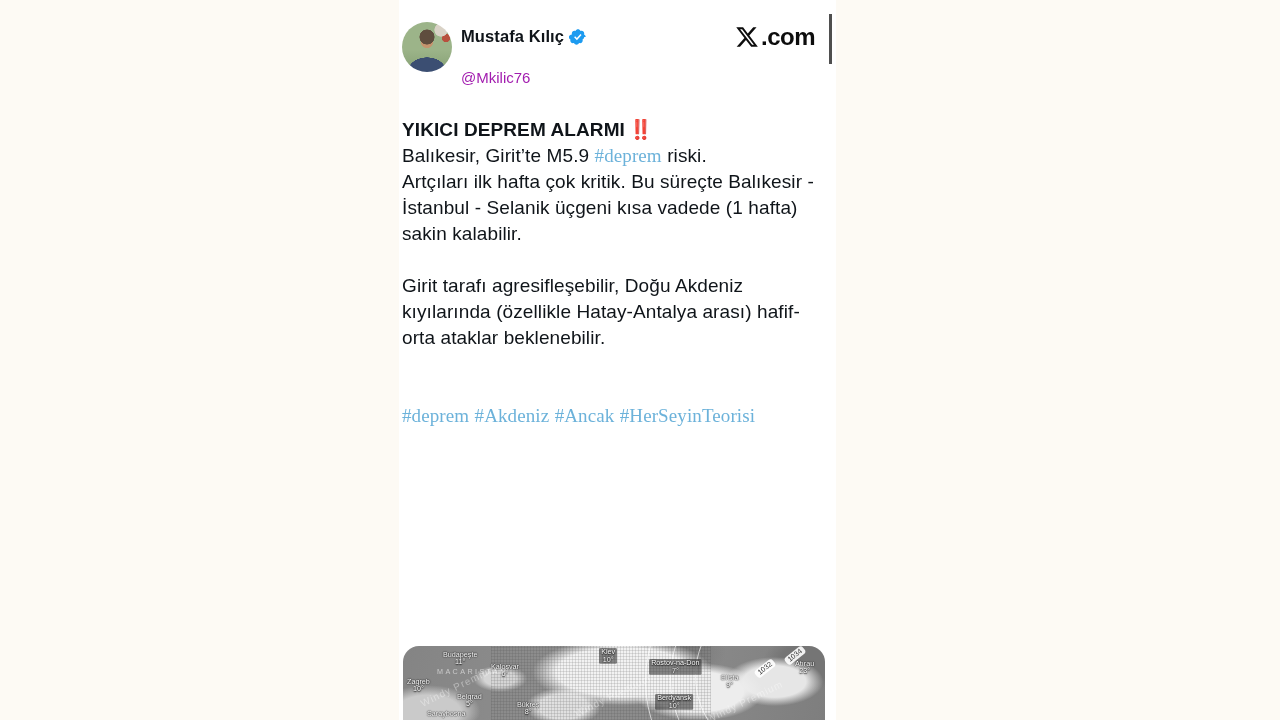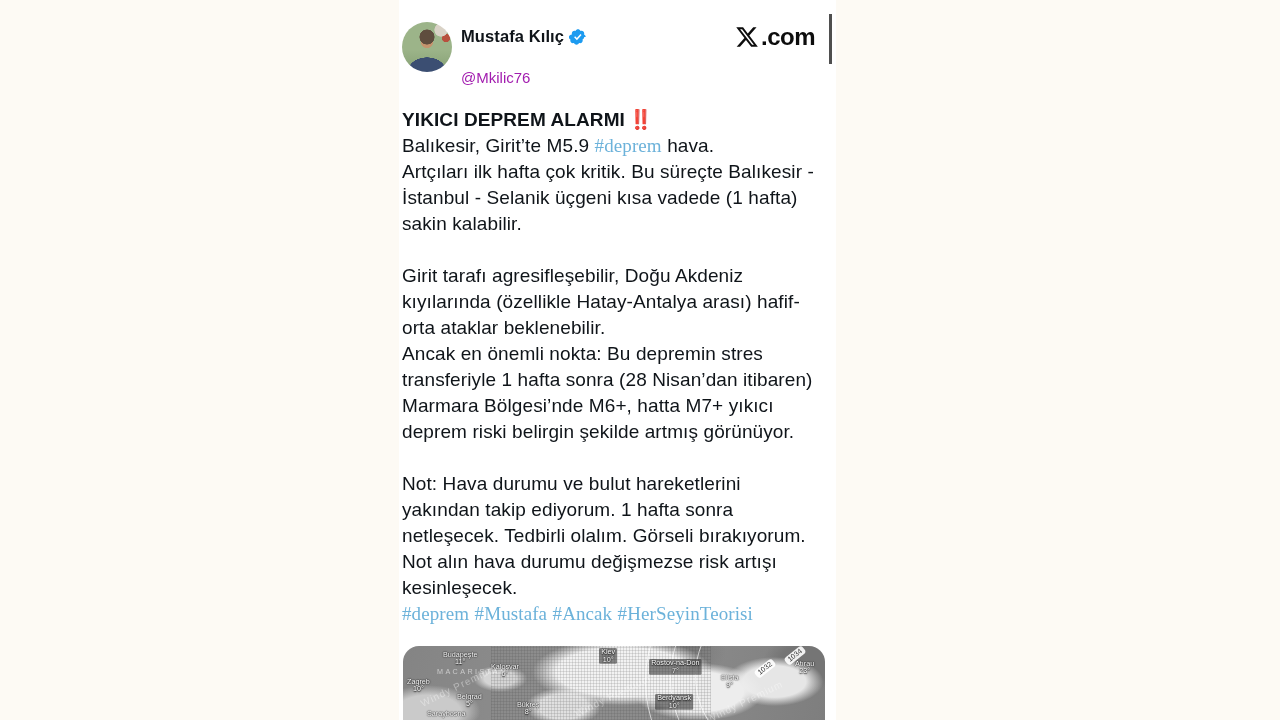--- a/index.html
+++ b/index.html
@@ -25,21 +25,21 @@
   .verified { width:18px; height:18px; }
   .handle { position:absolute; top:49px; left:62px; font-size:15px; color:#a21caf;margin-top:20px; }
 
   .xcom { position:absolute; top:23px; right:21px; display:flex; align-items:center; gap:2px; color:#0d0d0d; }
   .xcom svg { width:24px; height:24px; }
   .xcom .rest { font-size:24px; font-weight:700; letter-spacing:-.5px; }
   .cursor-bar { position:absolute; top:14px; right:4px; width:3px; height:50px; background:#4f4f4f; }
 
   
   .body { position:absolute; top:100px; left:3px; width:420px; font-size:19px; line-height:26px; color:#0f1419; letter-spacing:.1px; }
-  .body p { margin:6px 0 26px 0; }
+  .body p { margin:16px 0 26px 0; }
   .bold { font-weight:700; }
   .emoji { color:#dd2e44; font-weight:700; margin-left:4px; font-family:"DejaVu Sans",sans-serif; }
   .tag { color:#6cb2da; text-decoration:none; cursor:pointer;font-family:Liberation Serif, serif; }
 
   
   .map { position:absolute; left:4px; bottom:0; width:422px; height:74px; border-radius:16px 16px 0 0; overflow:hidden;
     background-color:#8d8d8d;
     background-image:
       radial-gradient(ellipse 120px 45px at 52% 35%, #f2f2f2 0 55%, rgba(242,242,242,0) 75%),
       radial-gradient(ellipse 90px 40px at 70% 62%, #ededed 0 50%, rgba(237,237,237,0) 72%),
@@ -92,31 +92,30 @@
       <svg viewBox="0 0 24 24">
         <path fill="#0d0d0d" d="M18.244 2.25h3.308l-7.227 8.26 8.502 11.24H16.17l-5.214-6.817L4.99 21.75H1.68l7.73-8.835L1.254 2.25H8.08l4.713 6.231 5.451-6.231zm-1.161 17.52h1.833L7.084 4.126H5.117l11.966 15.644z"></path>
       </svg>
       <span class="rest">.com</span>
     </div>
     <div class="cursor-bar"></div>
 
     <div class="body">
       <p>
         <span class="bold">YIKICI DEPREM ALARMI</span><span class="emoji">‼️</span><br>
-        <span>Balıkesir, Girit’te M5.9 </span><a class="tag">#deprem</a><span> hava.</span><br>
+        <span>Balıkesir, Girit’te M5.9 </span><a class="tag">#deprem</a><span> riski.</span><br>
         <span>Artçıları ilk hafta çok kritik. Bu süreçte Balıkesir - İstanbul - Selanik üçgeni kısa vadede (1 hafta) sakin kalabilir.</span>
       </p>
       <p>
         <span>Girit tarafı agresifleşebilir, Doğu Akdeniz kıyılarında (özellikle Hatay-Antalya arası) hafif-orta ataklar beklenebilir.</span><br>
-        <span>Ancak en önemli nokta: Bu depremin stres transferiyle 1 hafta sonra (28 Nisan’dan itibaren) Marmara Bölgesi’nde M6+, hatta M7+ yıkıcı deprem riski belirgin şekilde artmış görünüyor.</span>
       </p>
       <p>
-        <span>Not: Hava durumu ve bulut hareketlerini yakından takip ediyorum. 1 hafta sonra netleşecek. Tedbirli olalım. Görseli bırakıyorum. Not alın hava durumu değişmezse risk artışı kesinleşecek.</span><br>
+        <br>
         <a class="tag">#deprem</a>
-        <a class="tag">#Mustafa</a>
+        <a class="tag">#Akdeniz</a>
         <a class="tag">#Ancak</a>
         <a class="tag">#HerSeyinTeorisi</a>
       </p>
     </div>
 
     <div class="map">
       <div class="hatch"></div>
       <div class="iso i1"></div>
       <div class="iso i2"></div>
       <div class="iso i3"></div>

